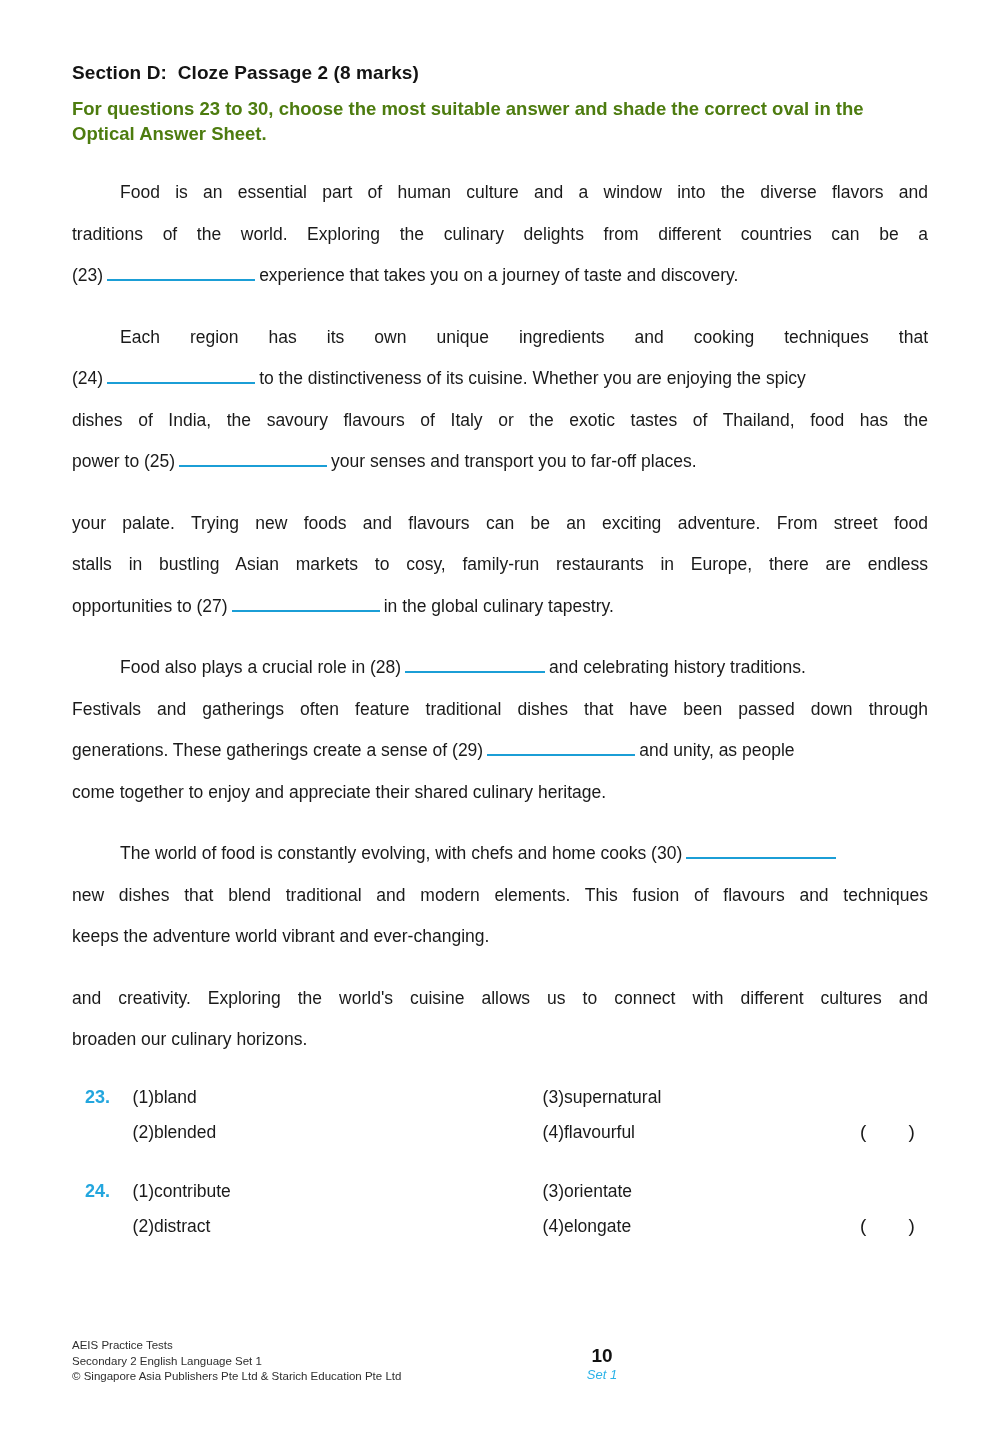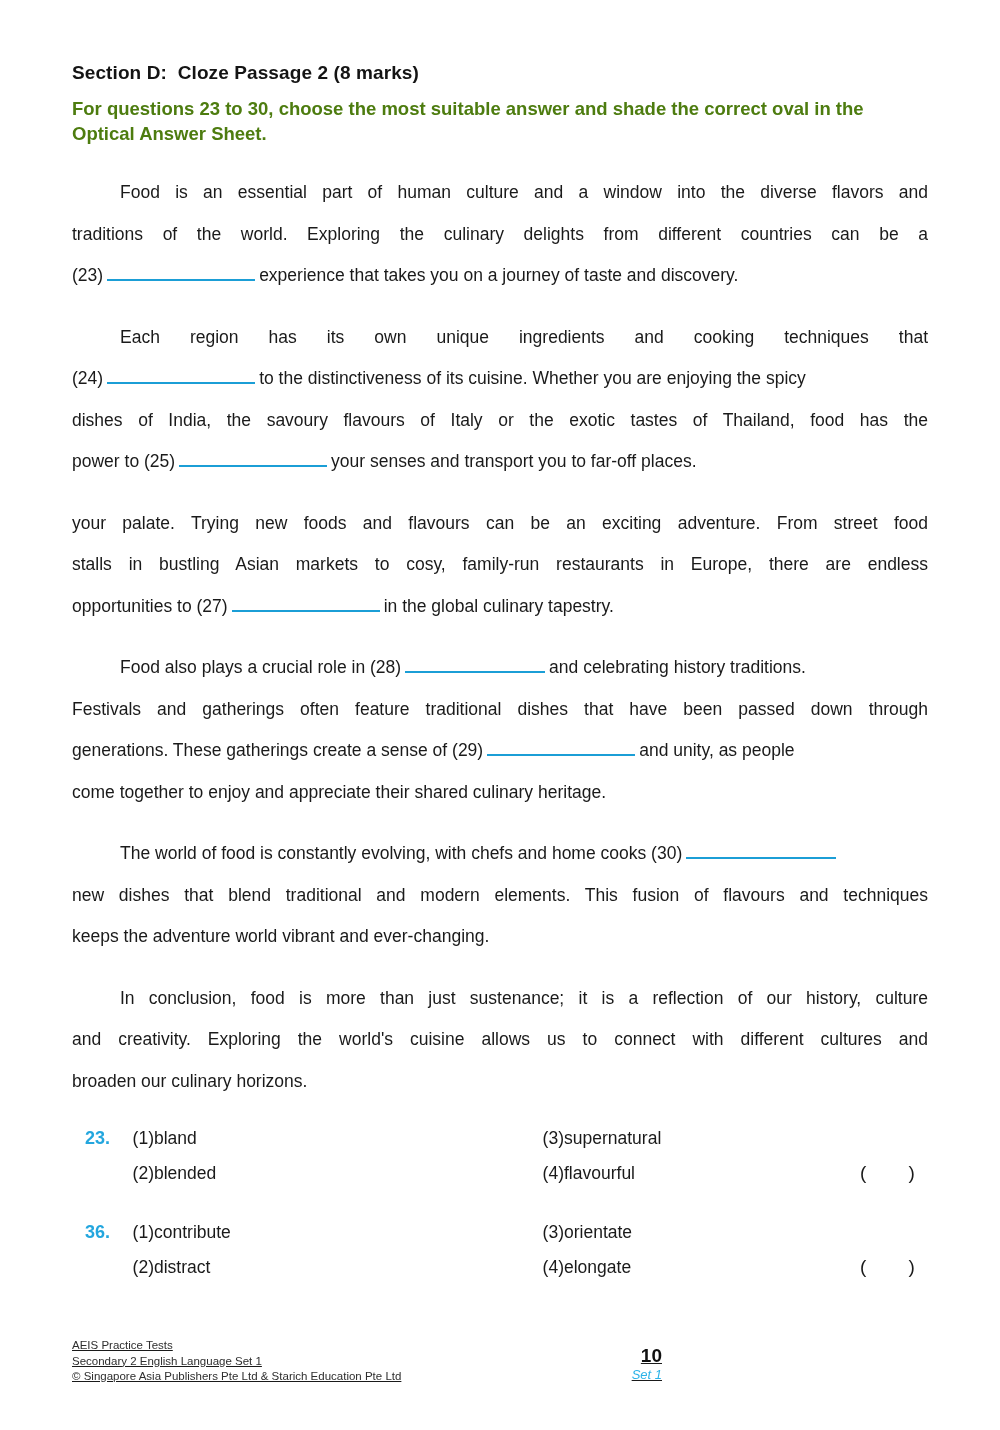--- a/index.html
+++ b/index.html
@@ -129,33 +129,32 @@
   }
 
   
   .footer {
     position: absolute;
     left: 72px;
     top: 1338px;
     width: 856px;
     display: flex;
     align-items: flex-start;
-    text-decoration: underline;
   }
   .footer-left {
     width: 470px;
     flex: 0 0 470px;
     font-size: 11.5px;
     line-height: 15.5px;
     color: #2e2e2e;
   }
   .footer-center {
     width: 120px;
     flex: 0 0 120px;
-    text-align: right;
+    text-align: center;
     padding-top: 8px;
   }
   .page-number {
     font-size: 19px;
     font-weight: bold;
     color: #111111;
     line-height: 20px;
   }
   .set-label {
     font-size: 13px;
@@ -201,21 +200,20 @@
       <span class="jline natural"><span>come together to enjoy and appreciate their shared culinary heritage.</span></span>
     </div>
 
     <div class="para">
       <span class="jline natural"><span class="indent"></span><span>The world of food is constantly evolving, with chefs and home cooks (30)</span><span class="blank w-xl"></span></span>
       <span class="jline"><span>new dishes that blend traditional and modern elements. This fusion of flavours and techniques</span></span>
       <span class="jline natural"><span>keeps the adventure world vibrant and ever-changing.</span></span>
     </div>
 
     <div class="para">
-      <span class="jline"><span class="indent"></span><span>In conclusion, food is more than just sustenance; it is a reflection of our history, culture</span></span>
       <span class="jline"><span>and creativity. Exploring the world's cuisine allows us to connect with different cultures and</span></span>
       <span class="jline natural"><span>broaden our culinary horizons.</span></span>
     </div>
 
     <div class="questions">
 
       <div class="qblock">
         <div class="qrow">
           <span class="qnum">23.</span>
           <span class="opt-left">
@@ -236,21 +234,21 @@
           <span class="opt-right">
             <span class="opt-key">(4)</span>
             <span class="opt-text">flavourful</span>
           </span>
           <span class="answer-bracket">(        )</span>
         </div>
       </div>
 
       <div class="qblock">
         <div class="qrow">
-          <span class="qnum">36.</span>
+          <span class="qnum">24.</span>
           <span class="opt-left">
             <span class="opt-key">(1)</span>
             <span class="opt-text">contribute</span>
           </span>
           <span class="opt-right">
             <span class="opt-key">(3)</span>
             <span class="opt-text">orientate</span>
           </span>
         </div>
         <div class="qrow">

